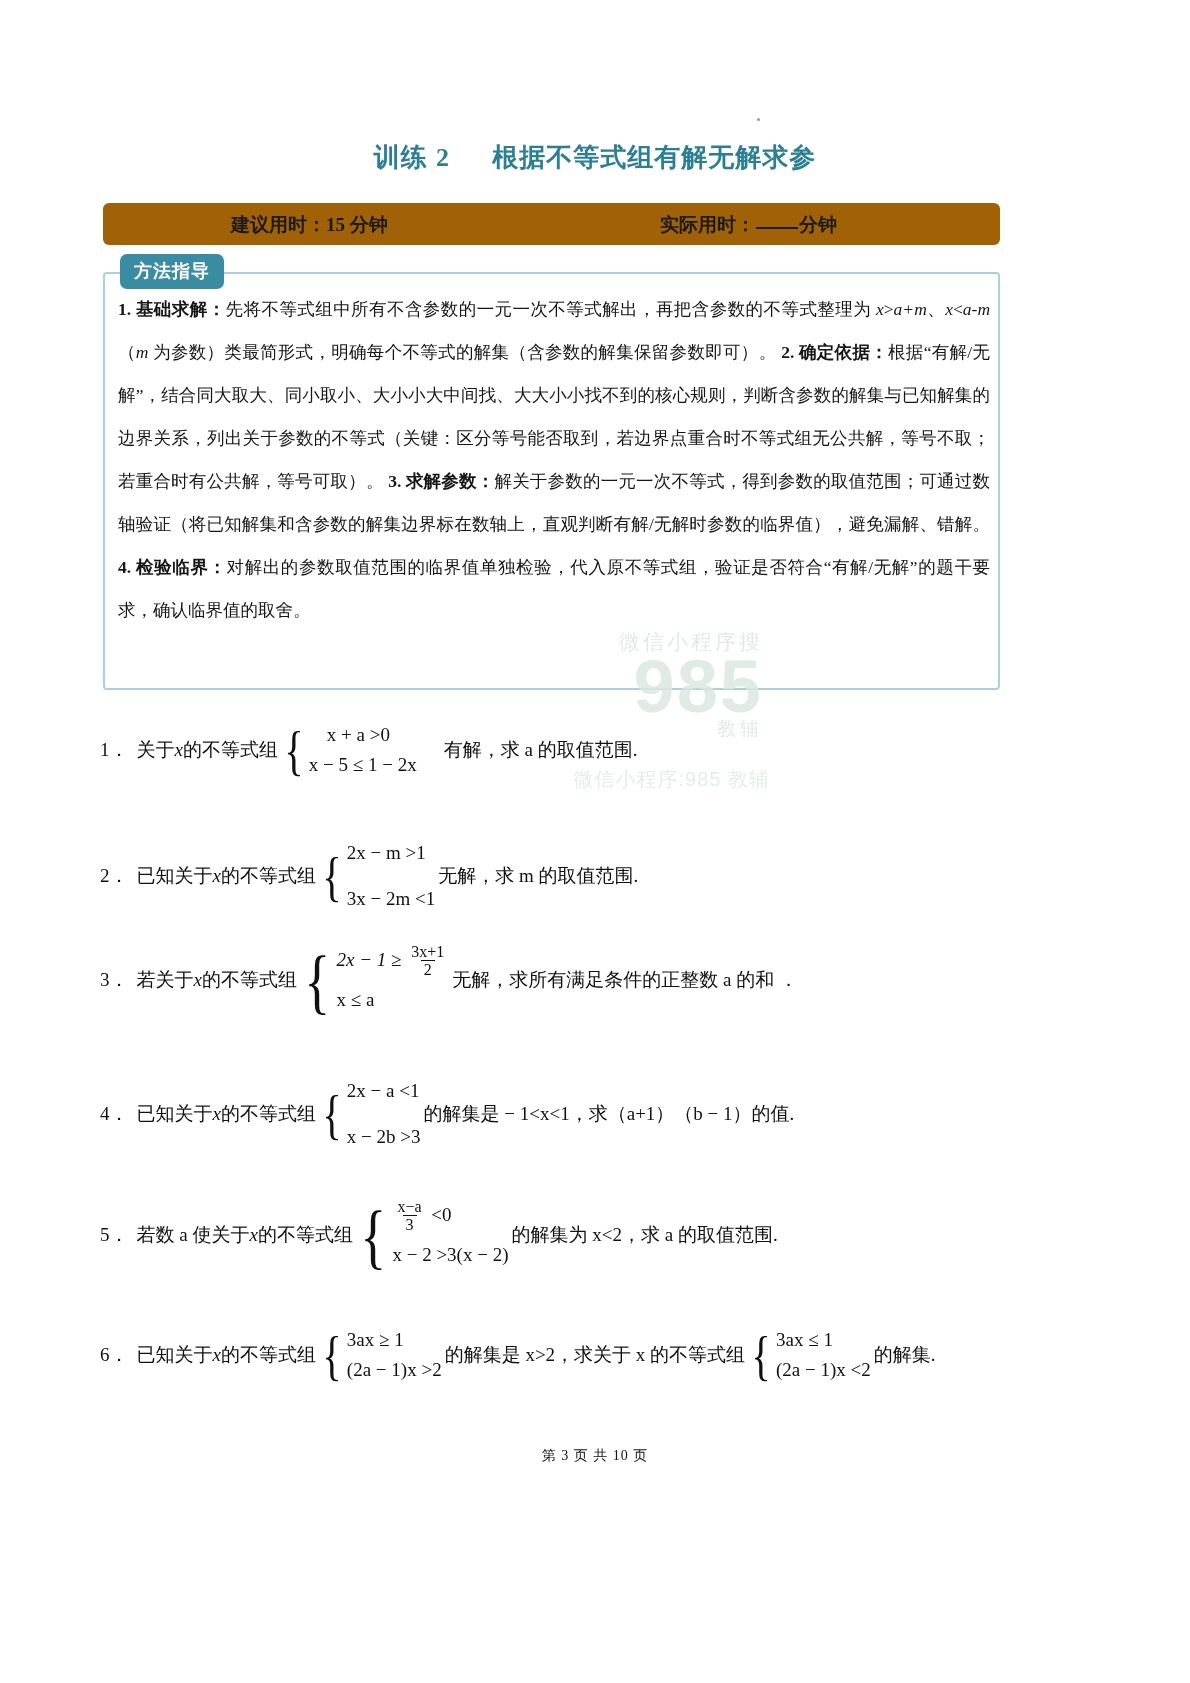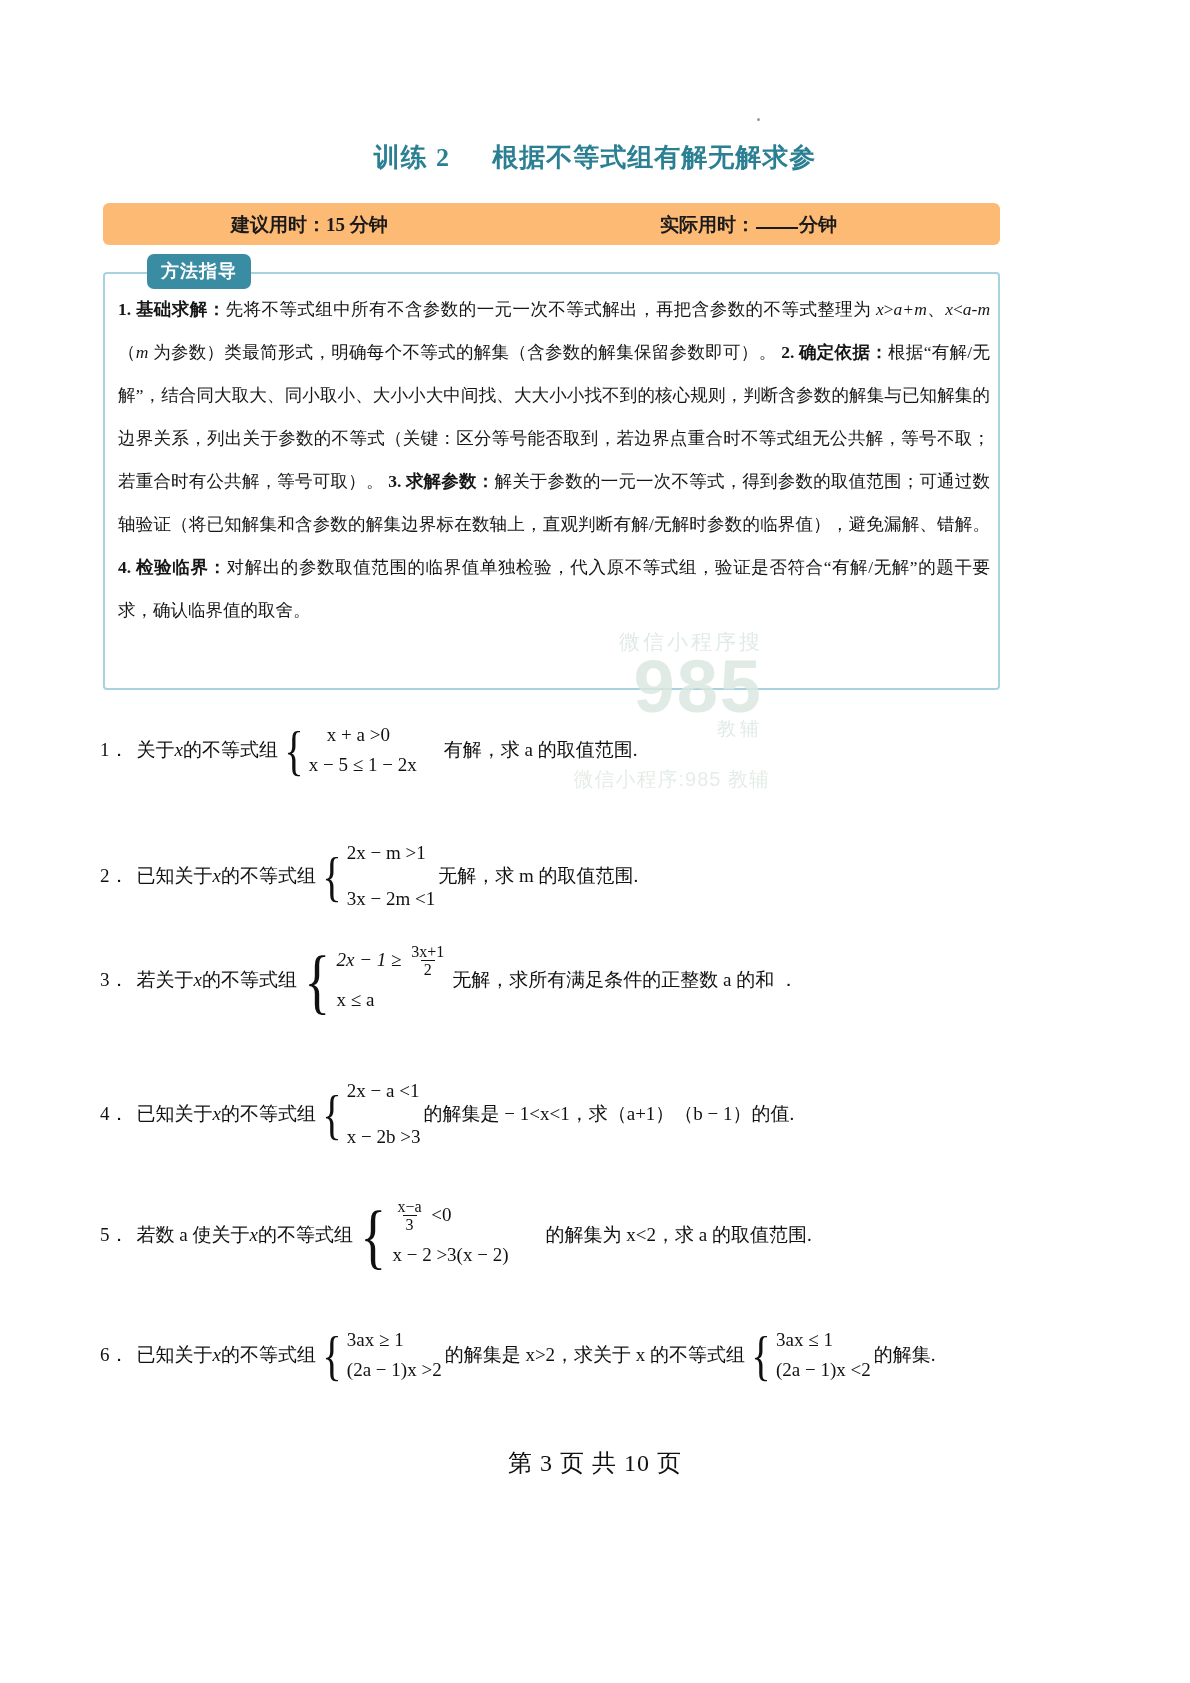--- a/index.html
+++ b/index.html
@@ -34,21 +34,21 @@
     font-size:26px;
     letter-spacing:1px;
   }
   .title .tnum{ font-family:"Liberation Serif", serif; font-weight:bold; }
   .title .tsep{ display:inline-block; width:26px; }
 
   
   .timebar{
     position:absolute; left:103px; top:203px;
     width:897px; height:42px;
-    background:#fdba74;
+    background:#a16207;
     border-radius:6px;
     box-sizing:border-box;
   }
   .timebar .cell{
     position:absolute; top:9px;
     font-family:"Liberation Serif", serif;
     font-weight:bold;
     font-size:19px;
     color:#1a1a1a;
     white-space:nowrap;
@@ -70,21 +70,20 @@
     position:absolute; left:120px; top:254px;
     background:#3a8ca3;
     color:#ffffff;
     font-family:"Liberation Sans", sans-serif;
     font-weight:bold;
     font-size:18px;
     padding:5px 14px 6px 14px;
     border-radius:7px;
     letter-spacing:1px;
     z-index:4;
-    margin-left:27px;
   }
   .method-body{
     position:absolute; left:118px; top:288px;
     width:872px;
     font-family:"Liberation Serif", serif;
     font-size:17.5px;
     line-height:43px;
     color:#161616;
     text-align:justify;
     z-index:3;
@@ -173,21 +172,21 @@
   #q3{ top:940px; }
   #q4{ top:1068px; }
   #q5{ top:1195px; }
   #q6{ top:1325px; }
 
   
   .footer{
     position:absolute; left:0; top:1447px; width:1190px;
     text-align:center;
     font-family:"Liberation Serif", serif;
-    font-size:24px;
+    font-size:14px;
     color:#111;
     letter-spacing:1px;
   }
 </style>
 </head>
 <body>
 
 <div class="page">
 
   <div class="top-dot"></div>
@@ -300,21 +299,21 @@
       <span class="rows">
         <span class="r">
           <span class="frac">
               <span class="nu">x−a</span>
               <span class="de">3</span>
             </span><span> &lt;0</span>
         </span>
         <span class="r">x − 2 &gt;3(x − 2)</span>
       </span>
     </span>
-    <span class="txt" style="margin-left:34px">的解集为 x&lt;2，求 a 的取值范围.</span>
+    <span class="txt" style="">的解集为 x&lt;2，求 a 的取值范围.</span>
   </div>
 
   <div class="q" id="q6">
     <span class="num">6．</span>
     <span class="txt">已知关于 </span>
       <i class="txt">x</i>
       <span class="txt"> 的不等式组</span>
     <span class="sys">
       <span class="brace">{</span>
       <span class="rows">

